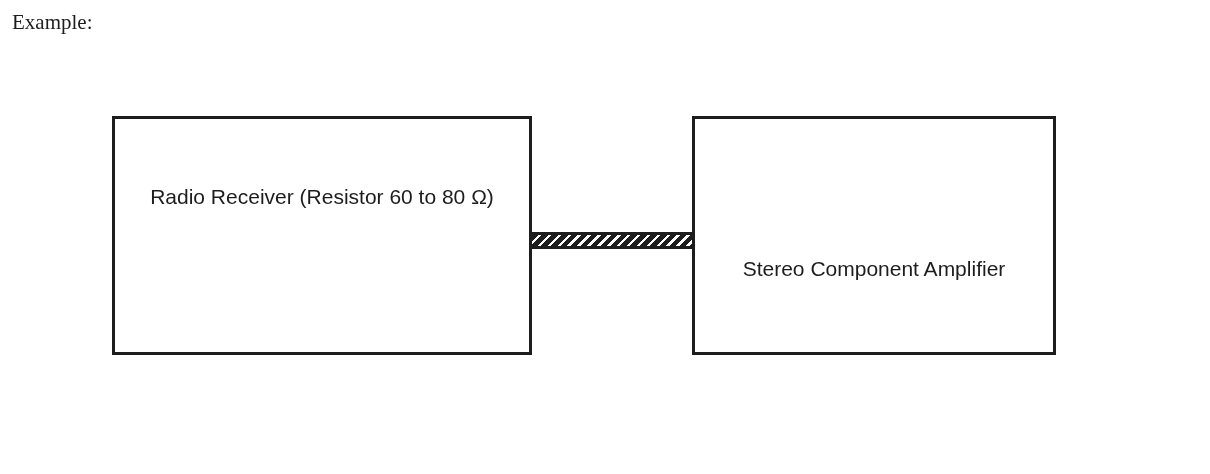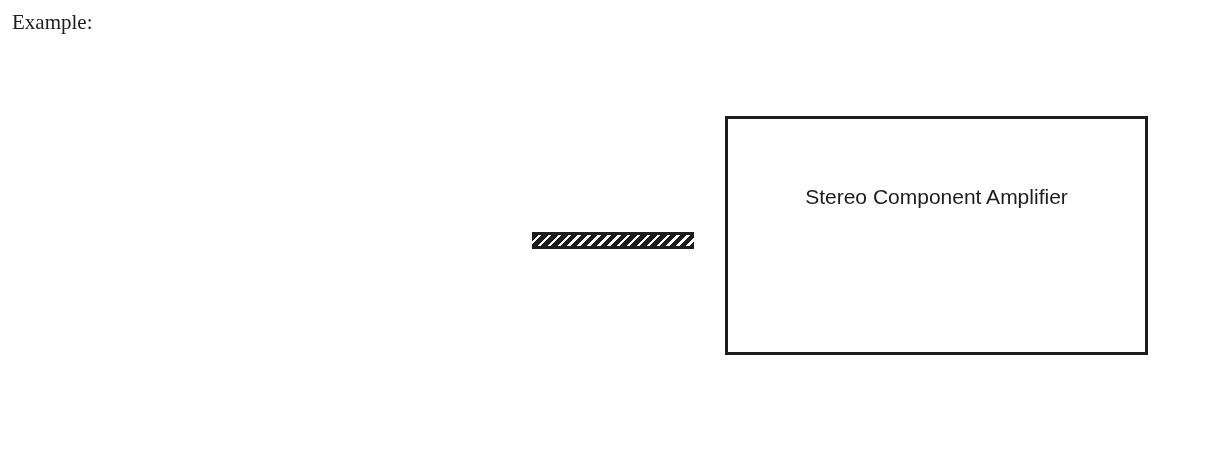--- a/index.html
+++ b/index.html
@@ -39,22 +39,23 @@
     background: var(--bg);
     display: flex;
     justify-content: center;
     align-items: flex-start;
   }
   .block-radio {
     left: 112px;
     width: 420px;
   }
   .block-amp {
-    left: 725px;
-    width: 423px;
+    left: 692px;
+    width: 364px;
+    align-items: center;
   }
   .block-label {
     margin-top: 66px;
     font-size: 21px;
     line-height: 24px;
     text-align: center;
     white-space: nowrap;
     color: var(--line);
   }
   .connector-band {
@@ -86,20 +87,23 @@
     white-space: nowrap;
   }
 </style>
 </head>
 <body>
 
 <div class="canvas">
 
   <span class="example-label">Example:</span>
 
+  <div class="block block-radio">
+    <span class="block-label">Radio Receiver (Resistor 60 to 80 Ω)</span>
+  </div>
 
   <div class="connector-band"></div>
 
 
   <div class="block block-amp">
     <span class="block-label">Stereo Component Amplifier</span>
   </div>
 
 </div>
 

